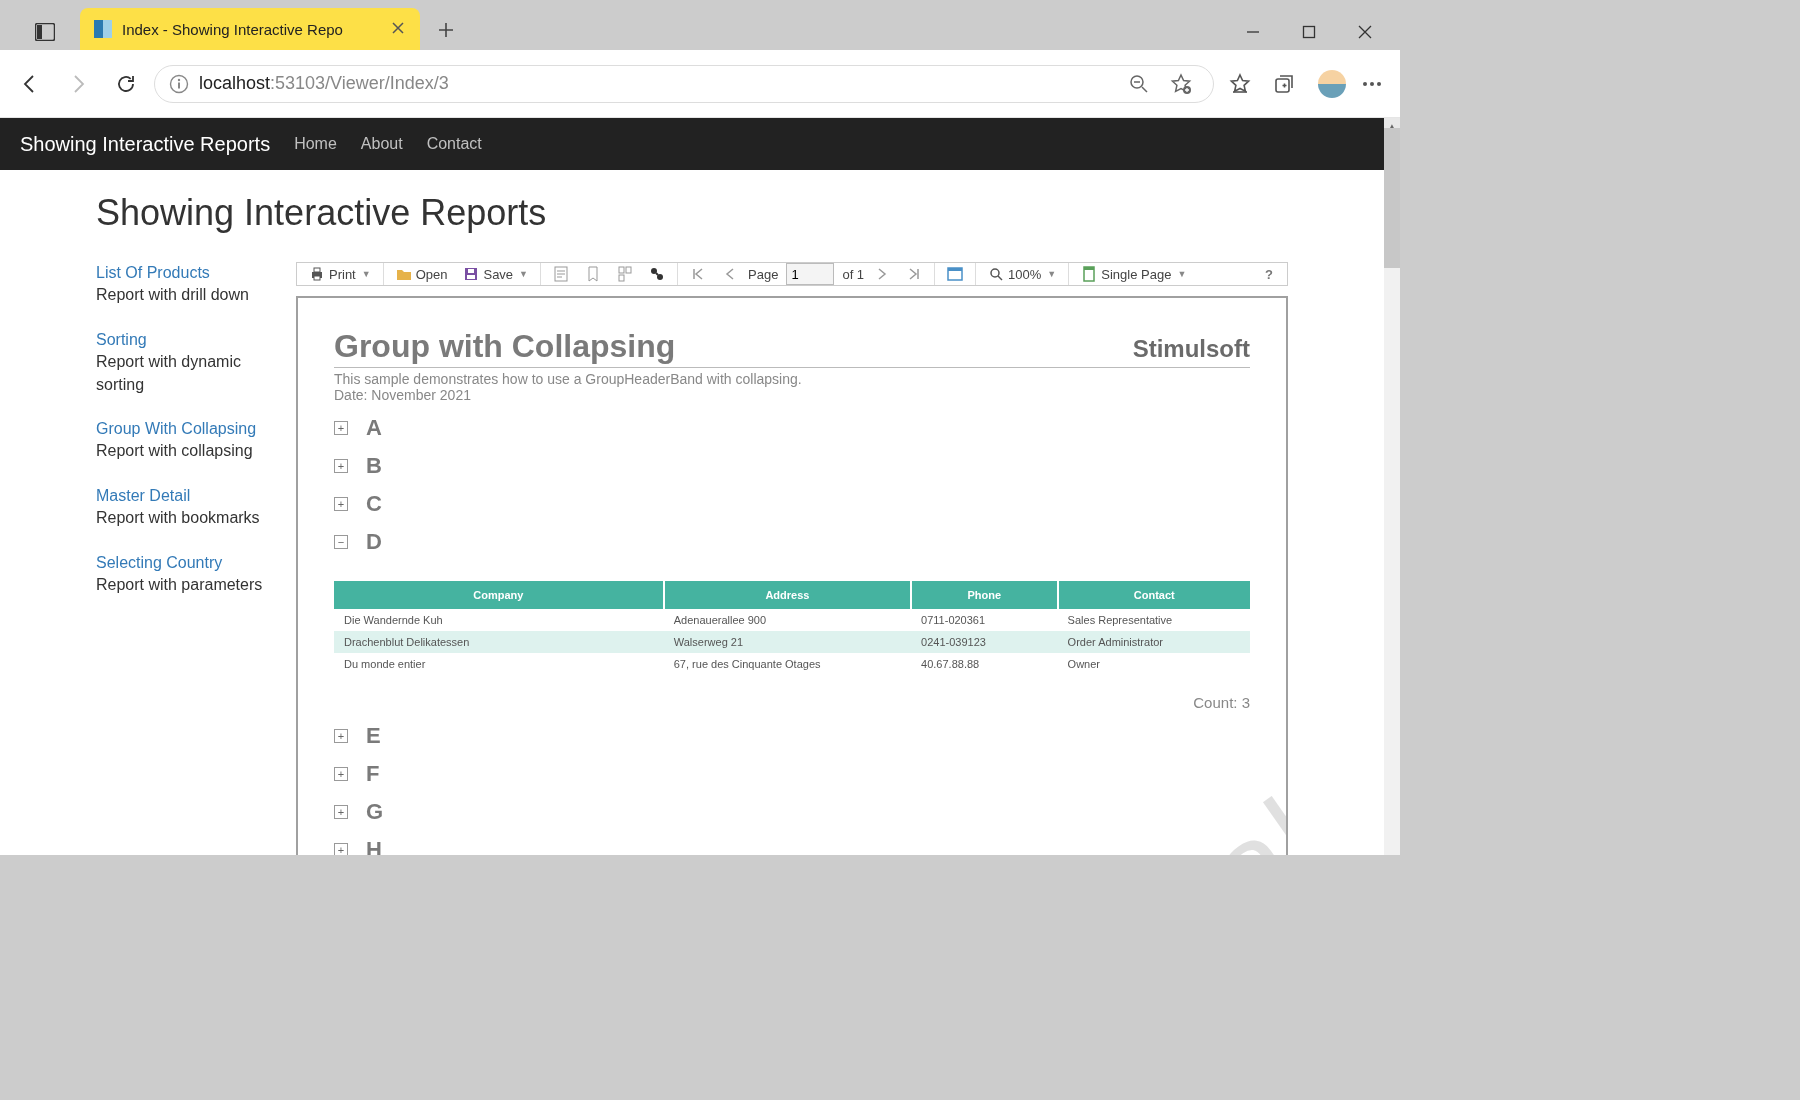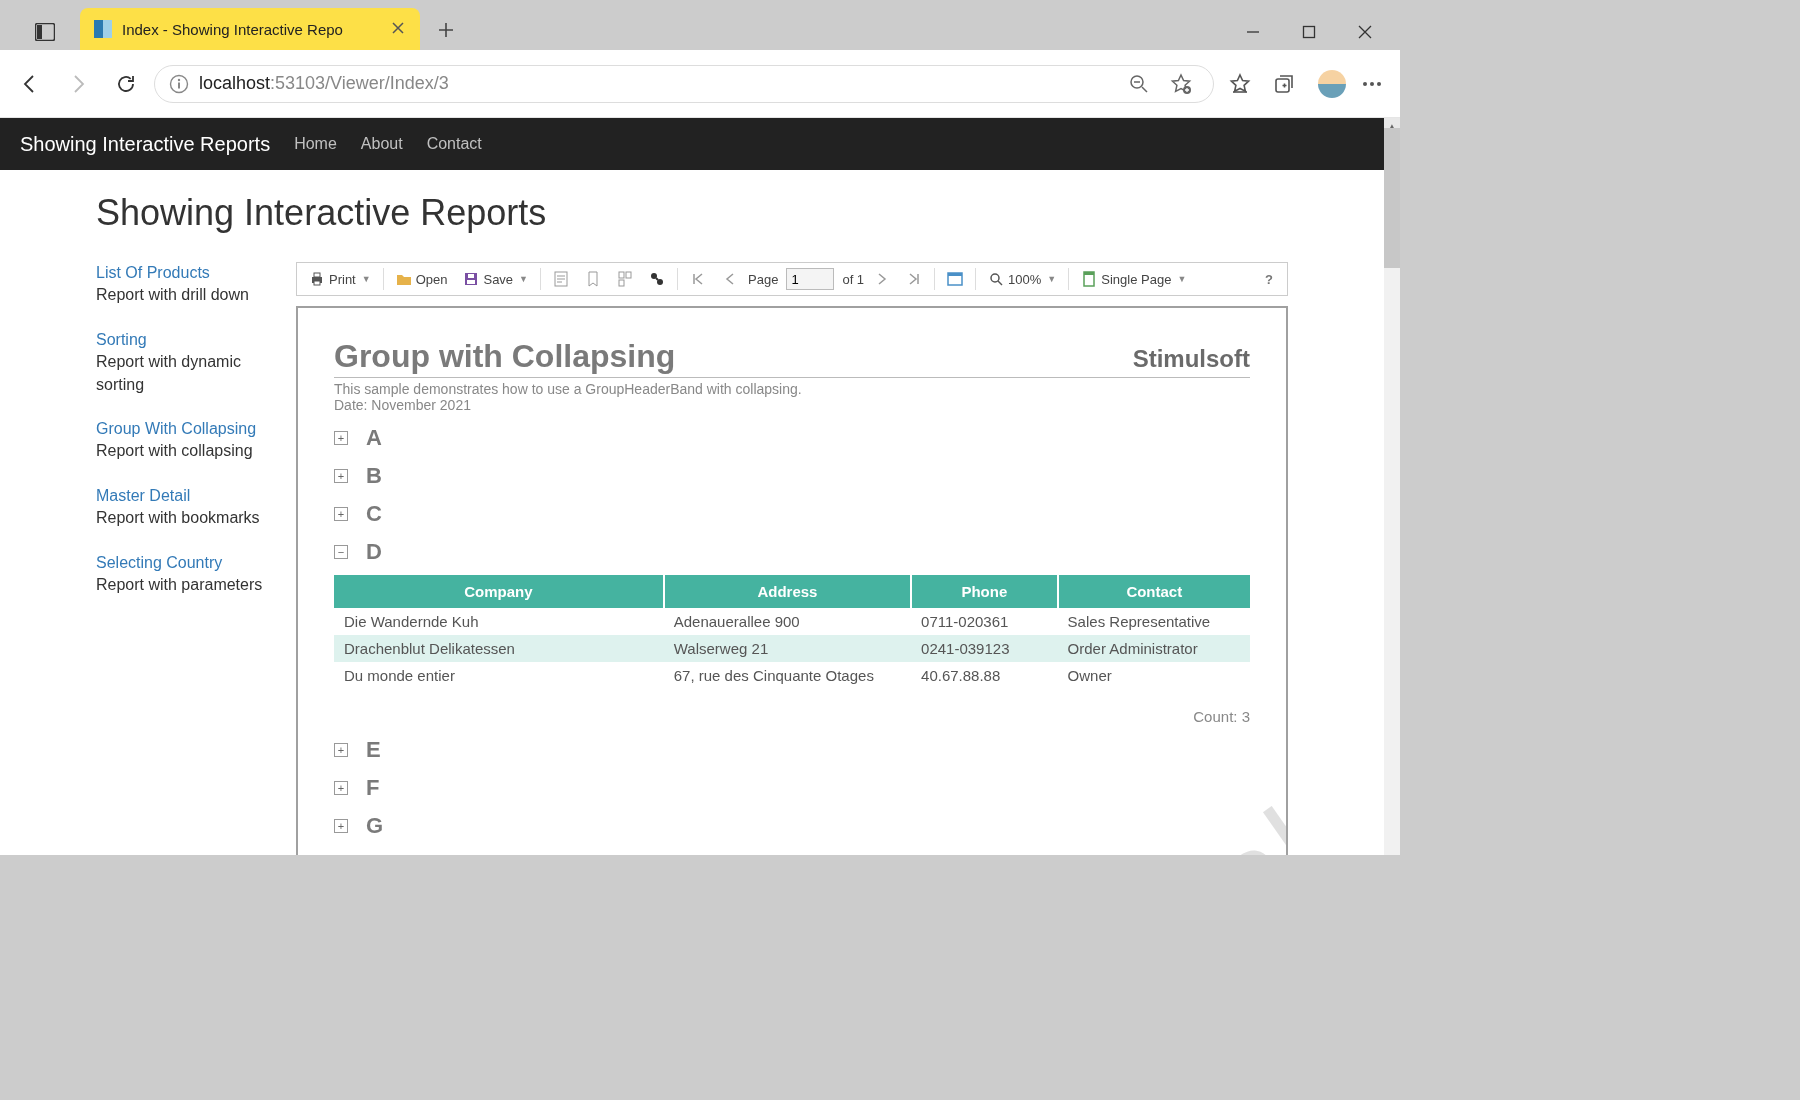--- a/index.html
+++ b/index.html
@@ -44,38 +44,38 @@
 .layout { display:flex; gap:12px; align-items:flex-start; }
 
 
 .sidebar { width:188px; font-size:16px; }
 .side-group { margin-bottom:22px; line-height:1.4; }
 .side-group a { color:#337ab7; text-decoration:none; cursor:pointer; display:block; }
 .side-group .desc { color:#333; }
 
 
 .viewer { width:992px; }
-.toolbar { display:flex; align-items:center; height:34px; border:1px solid #ccc; background:#fff; font-size:13px; color:#444; padding:0 6px; gap:4px; }
+.toolbar { display:flex; align-items:center; height:24px; border:1px solid #ccc; background:#fff; font-size:13px; color:#444; padding:0 6px; gap:4px; }
 .tbtn { display:flex; align-items:center; gap:4px; height:26px; padding:0 6px; cursor:pointer; border-radius:2px; }
 .ticon { width:16px; height:16px; display:inline-flex; align-items:center; justify-content:center; }
 .caret { font-size:9px; color:#888; margin-left:2px; }
 .tsep { width:1px; height:22px; background:#ddd; margin:0 2px; }
 .page-input { width:48px; height:22px; border:1px solid #bbb; background:#f4f4f4; font-size:13px; padding:0 4px; margin:0 4px; }
 .toolbar .help { margin-left:auto; font-weight:bold; color:#777; padding:0 8px; cursor:pointer; }
 
 .report-canvas { margin-top:10px; border:2px solid #a0a0a0; background:#fff; padding:30px 36px; height:580px; position:relative; overflow:hidden; }
 .rpt-header { display:flex; justify-content:space-between; align-items:baseline; }
 .rpt-title { font-size:32px; font-weight:700; color:#7a7a7a; }
 .rpt-logo { font-size:24px; font-weight:700; color:#6a6a6a; }
 .rpt-sub { display:flex; justify-content:space-between; font-size:14px; color:#888; border-top:1px solid #bbb; margin-top:2px; padding-top:3px;flex-direction:column; }
 .grp-row { display:flex; align-items:center; gap:18px; margin-top:12px; }
 .expander { width:14px; height:14px; border:1px solid #999; display:flex; align-items:center; justify-content:center; font-size:11px; line-height:1; color:#666; background:#fff; cursor:pointer; }
 .grp-letter { font-size:22px; font-weight:700; color:#7a7a7a; }
 
-.data-table { width:100%; border-collapse:collapse; margin-top:10px; font-size:15px; }
+.data-table { width:100%; border-collapse:collapse; margin-top:26px; font-size:11px; }
 .data-table th { background:#45b3a0; color:#fff; font-weight:700; padding:8px 10px; text-align:center; border-right:2px solid #fff; }
 .data-table th:last-child { border-right:none; }
 .data-table td { padding:5px 10px; color:#555; }
 .data-table tr.even td { background:#def2ee; }
 .count-label { text-align:right; color:#888; font-size:15px; margin-top:19px; }
 
 .watermark { position:absolute; right:-30px; bottom:-50px; font-size:120px; color:#e0e0e0; transform:rotate(-35deg); font-weight:400; letter-spacing:4px; pointer-events:none; }
 
 svg { display:block; }
 </style>

